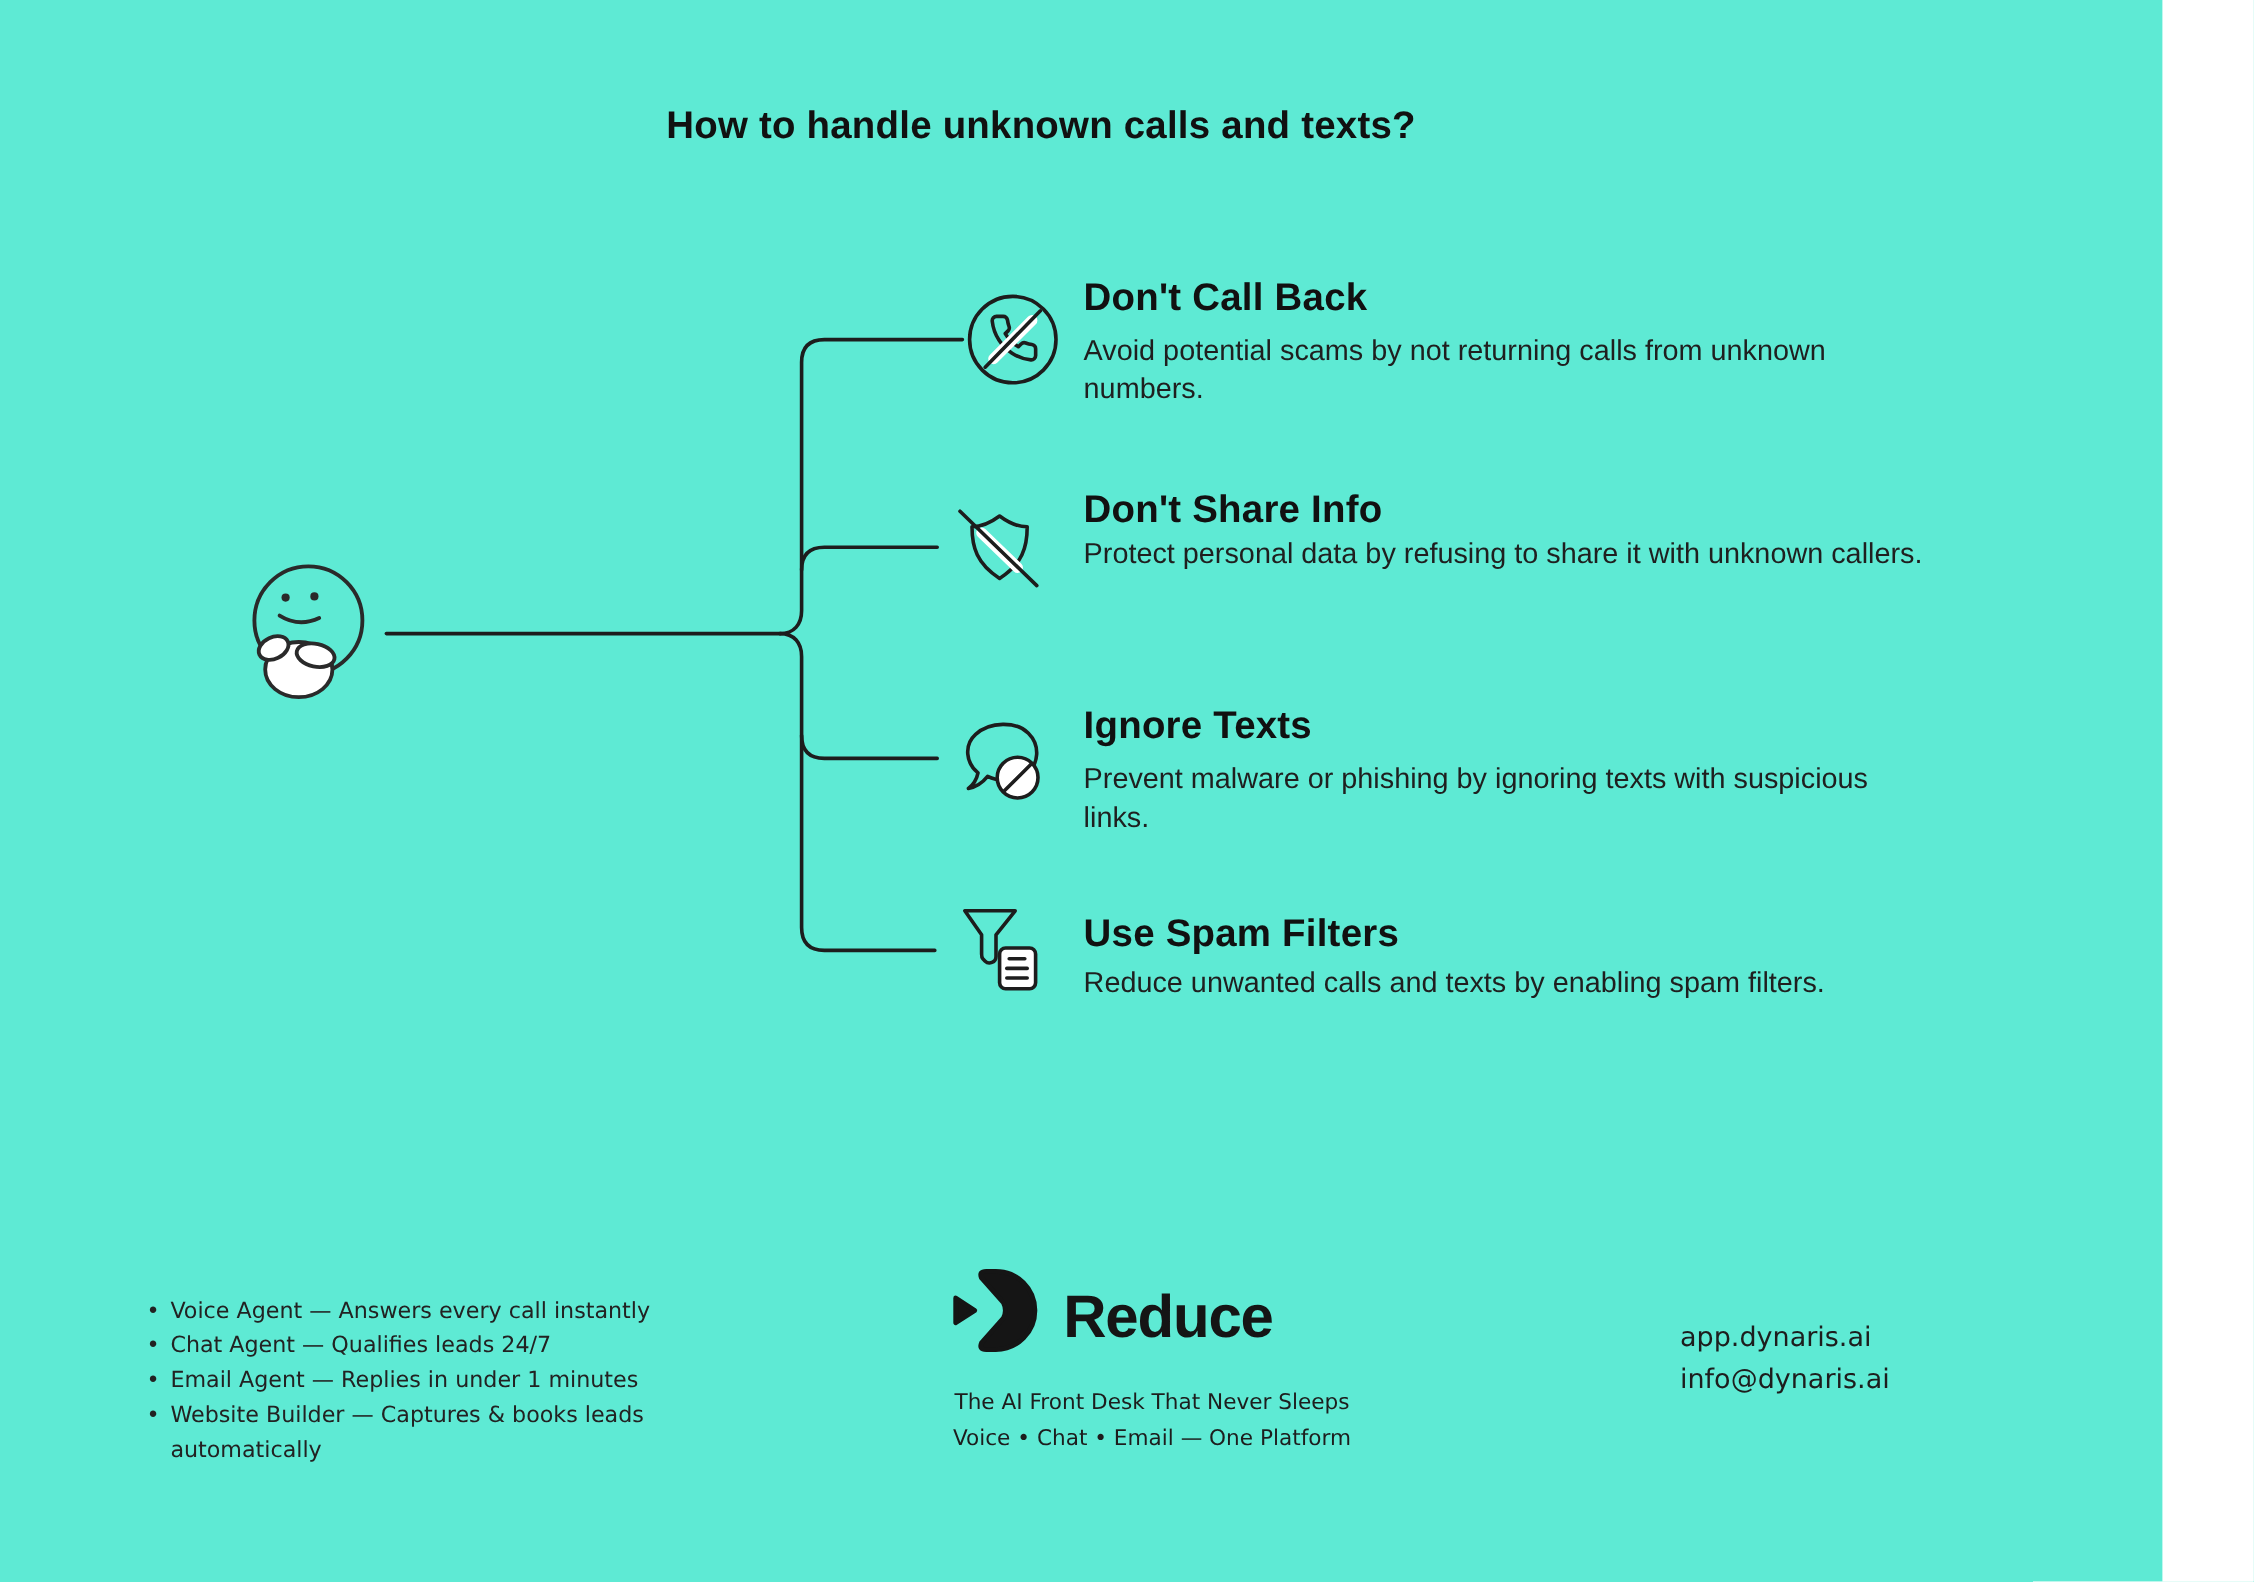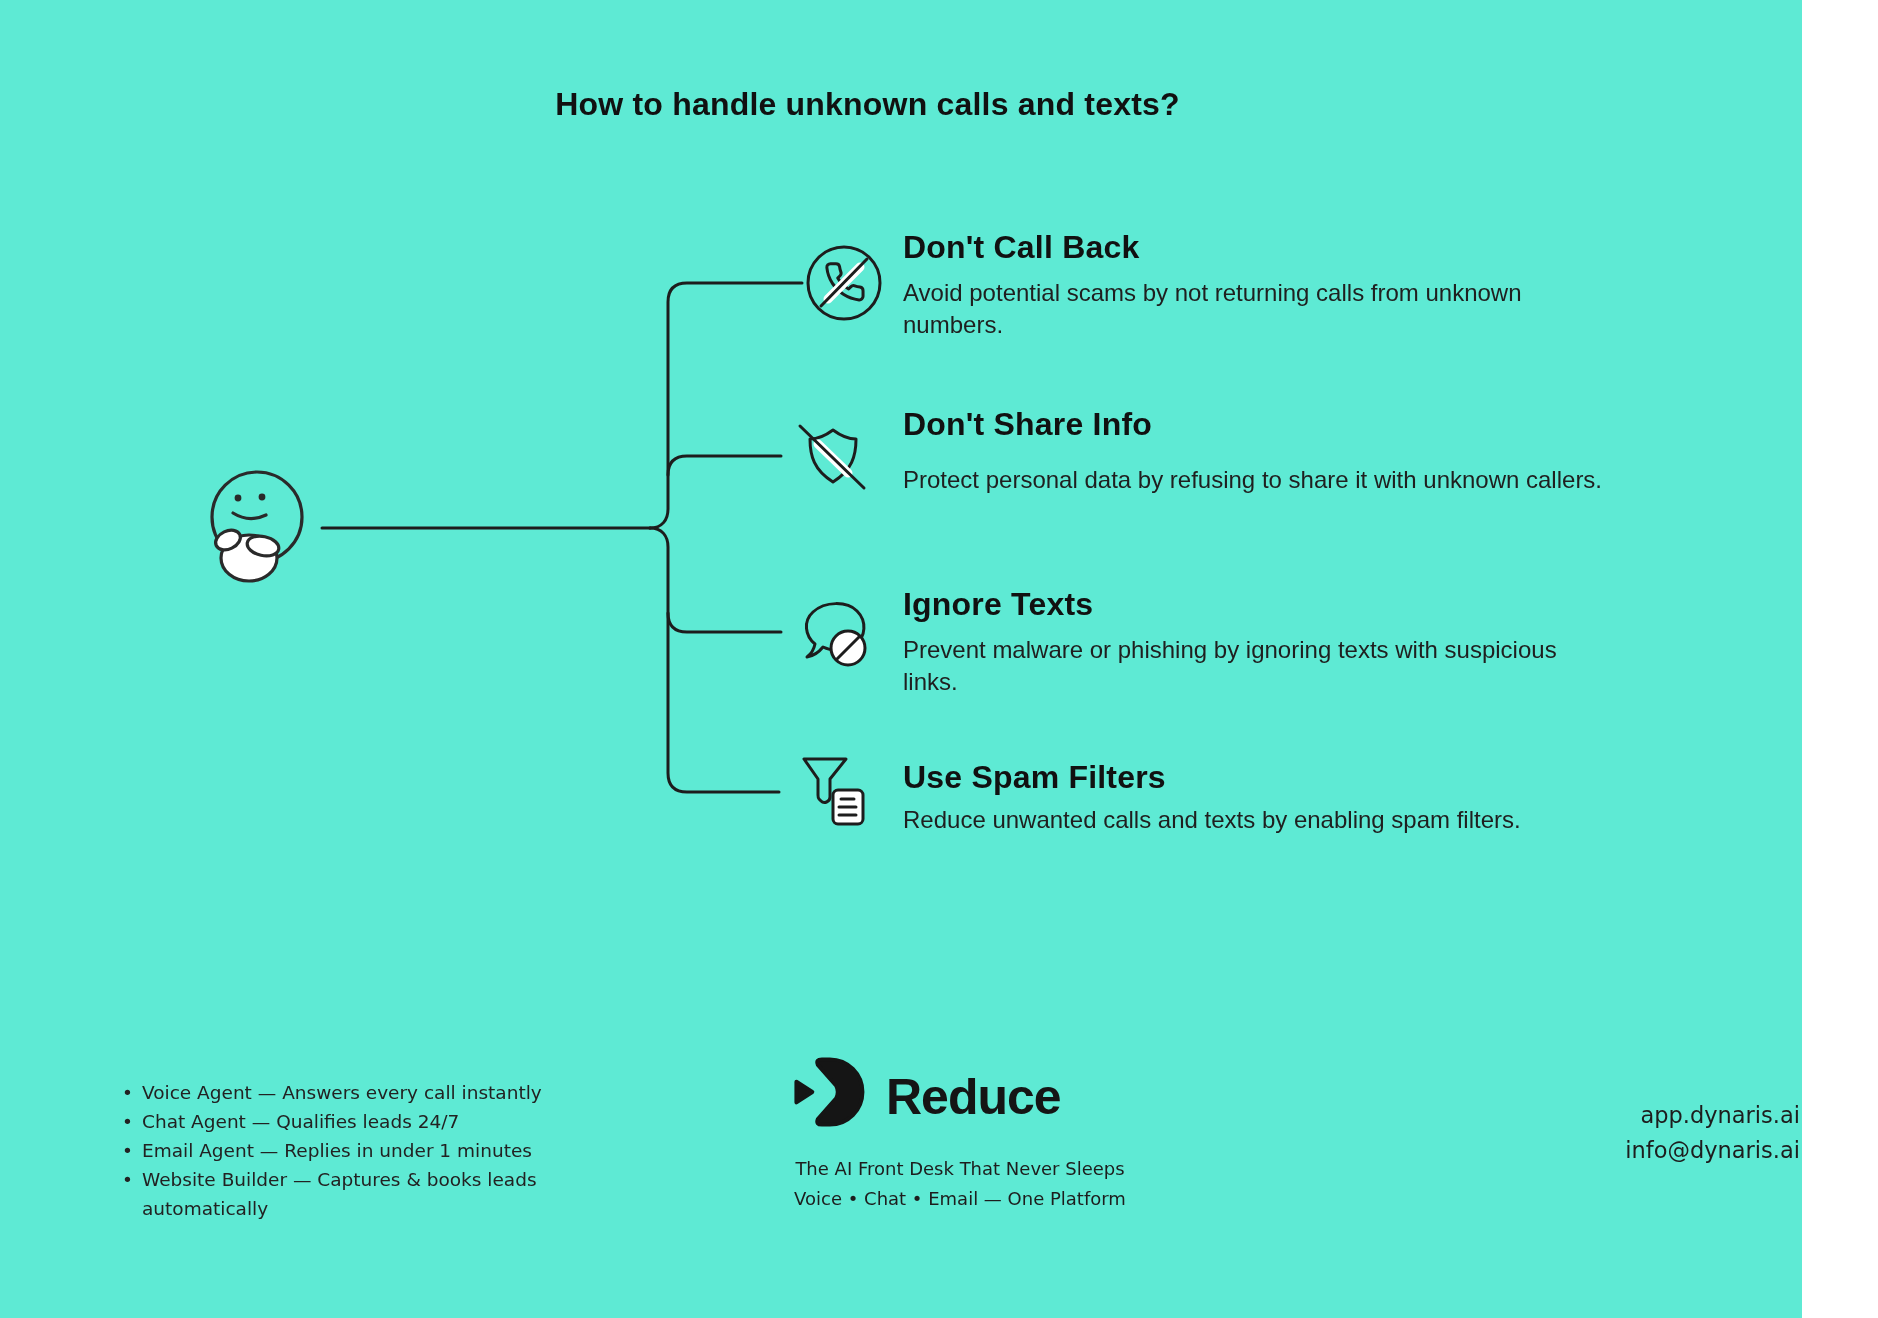--- a/index.html
+++ b/index.html
@@ -33,21 +33,21 @@
     left:886px;top:1068px;font-size:50px;font-weight:700;color:#151515;letter-spacing:-1px;
   }
   .tagline{
     left:705px;width:510px;text-align:center;
     font-family:"DejaVu Sans",sans-serif;font-size:18px;color:#1d1d1d;line-height:30px;
   }
   .tag1{top:1154px;}
   .tag2{top:1184px;}
   
   .contact{
-    left:1400px;top:1098px;width:400px;text-align:right;
+    left:1400px;top:1098px;width:400px;text-align:left;
     font-family:"DejaVu Sans",sans-serif;font-size:22.5px;color:#1d1d1d;line-height:35px;
   }
 </style>
 </head>
 <body>
 
 <div class="canvas">
 
   <div class="abs title">How to handle unknown calls and texts?</div>
 
@@ -87,21 +87,21 @@
   <div class="abs branch-desc col-x" style="top:277px">Avoid potential scams by not returning calls from unknown numbers.</div>
 
   <svg class="abs" style="left:794px;top:418px" width="78" height="78" viewBox="0 0 78 78">
     <g fill="none" stroke="#1d1d1d" stroke-width="3" stroke-linecap="round" stroke-linejoin="round">
       <path d="M39,12 C47,18 55,21 62,21 C62,38 58,52 39,64 C20,52 16,38 16,21 C23,21 31,18 39,12 Z"></path>
       <line x1="24" y1="26" x2="54" y2="55" stroke="#ffffff" stroke-width="9"></line>
       <line x1="6" y1="8" x2="70" y2="70"></line>
     </g>
   </svg>
   <div class="abs branch-heading col-x" style="top:388px">Don't Share Info</div>
-  <div class="abs branch-desc col-x" style="top:464px">Protect personal data by refusing to share it with unknown callers.</div>
+  <div class="abs branch-desc col-x" style="top:446px">Protect personal data by refusing to share it with unknown callers.</div>
 
   <svg class="abs" style="left:796px;top:596px" width="78" height="76" viewBox="0 0 78 76">
     <g fill="none" stroke="#1d1d1d" stroke-width="3" stroke-linecap="round" stroke-linejoin="round">
       <path d="M11,61 C15,58 18,53 19,48 C9,40 7,25 17,16 C29,5 51,5 61,15 C71,25 70,41 59,49 C50,55 37,56 27,51 C23,56 17,60 11,61 Z"></path>
       <circle cx="52" cy="52" r="17" fill="#ffffff"></circle>
       <line x1="41" y1="63" x2="63" y2="41"></line>
     </g>
   </svg>
   <div class="abs branch-heading col-x" style="top:568px">Ignore Texts</div>
   <div class="abs branch-desc col-x" style="top:634px">Prevent malware or phishing by ignoring texts with suspicious links.</div>

